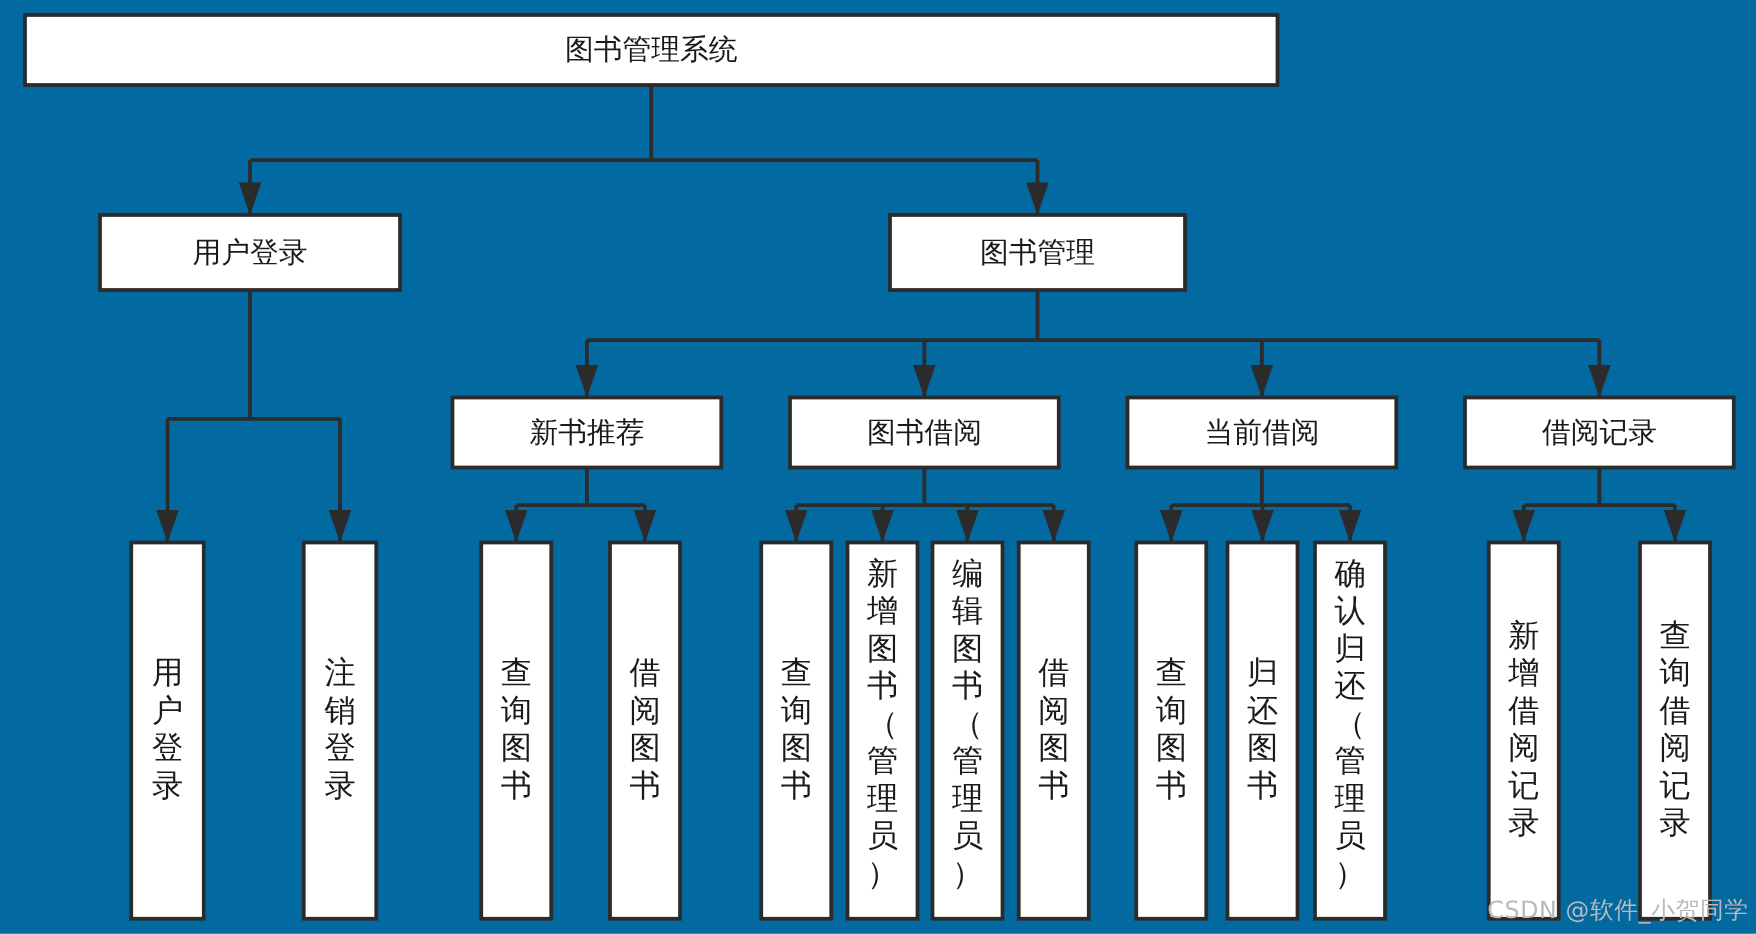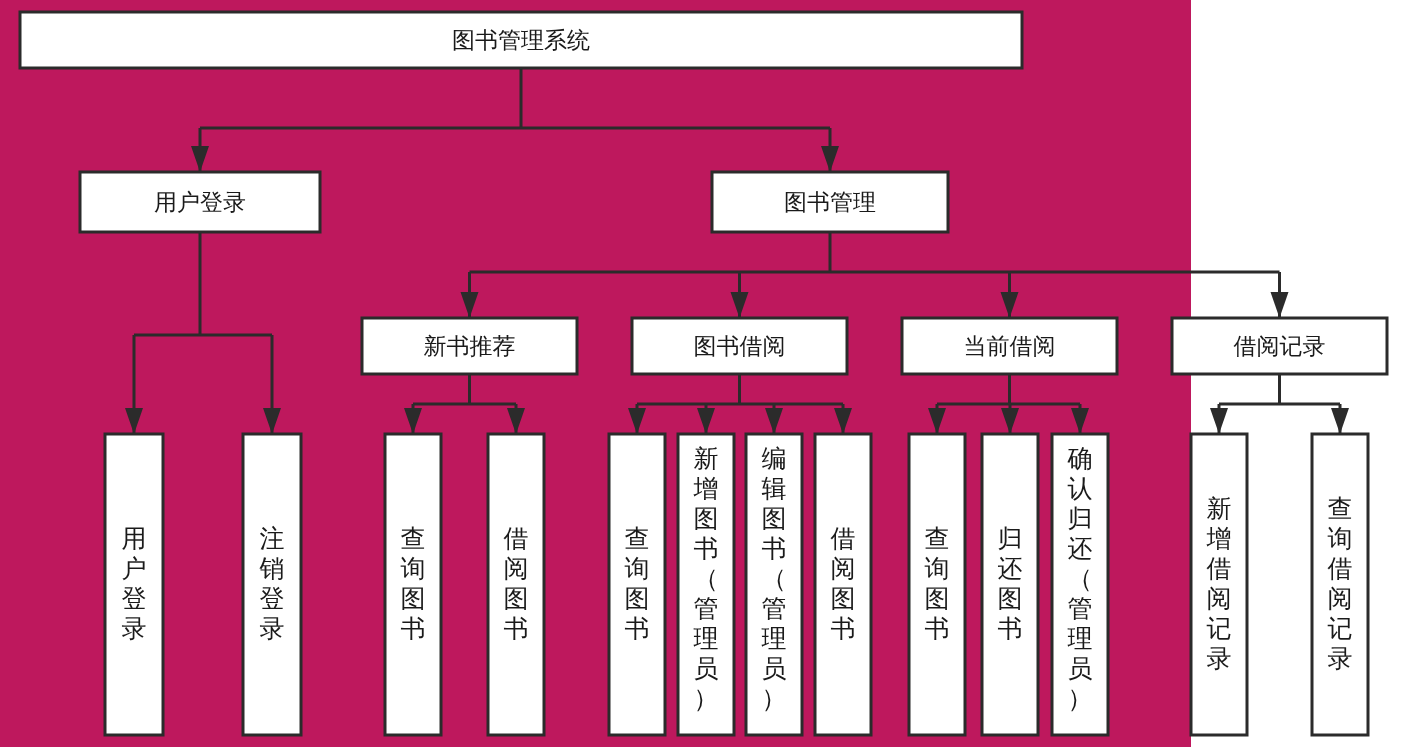--- a/index.html
+++ b/index.html
@@ -9,23 +9,23 @@
   }
   body {
     width: 1405px;
     height: 747px;
     font-family: "DejaVu Sans", "Liberation Sans", sans-serif;
     overflow: hidden;
     position: relative;
   }
   #diagram-root {
     position: relative;
-    width: 1191px;
+    width: 1405px;
     height: 747px;
-    background: #be185d;
+    background: #0369a1;
   }
   svg#chart-surface {
     position: absolute;
     left: 0;
     top: 0;
     width: 1405px;
     height: 747px;
     display: block;
   }
   .node-box {
@@ -223,13 +223,14 @@
           <rect x="1191" y="434" width="56" height="301" class="node-box"></rect>
           <text x="1219" class="node-label-v"><tspan x="1219" y="509.5">新</tspan><tspan x="1219" y="539.5">增</tspan><tspan x="1219" y="569.5">借</tspan><tspan x="1219" y="599.5">阅</tspan><tspan x="1219" y="629.5">记</tspan><tspan x="1219" y="659.5">录</tspan></text>
         </g>
         <g>
           <rect x="1312" y="434" width="56" height="301" class="node-box"></rect>
           <text x="1340" class="node-label-v"><tspan x="1340" y="509.5">查</tspan><tspan x="1340" y="539.5">询</tspan><tspan x="1340" y="569.5">借</tspan><tspan x="1340" y="599.5">阅</tspan><tspan x="1340" y="629.5">记</tspan><tspan x="1340" y="659.5">录</tspan></text>
         </g>
       </g>
   </svg>
 
+  <div class="watermark-text">CSDN @软件_小贺同学</div>
 </div>
 
 </body></html>

